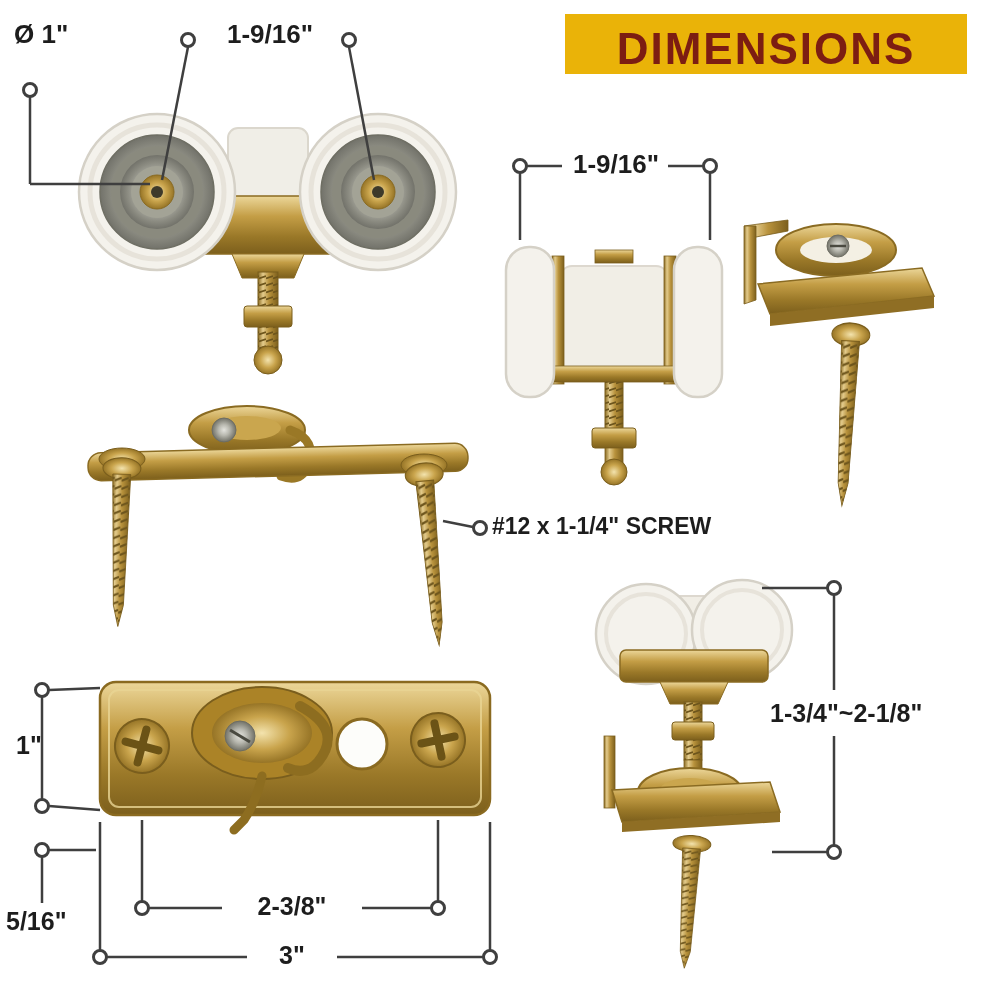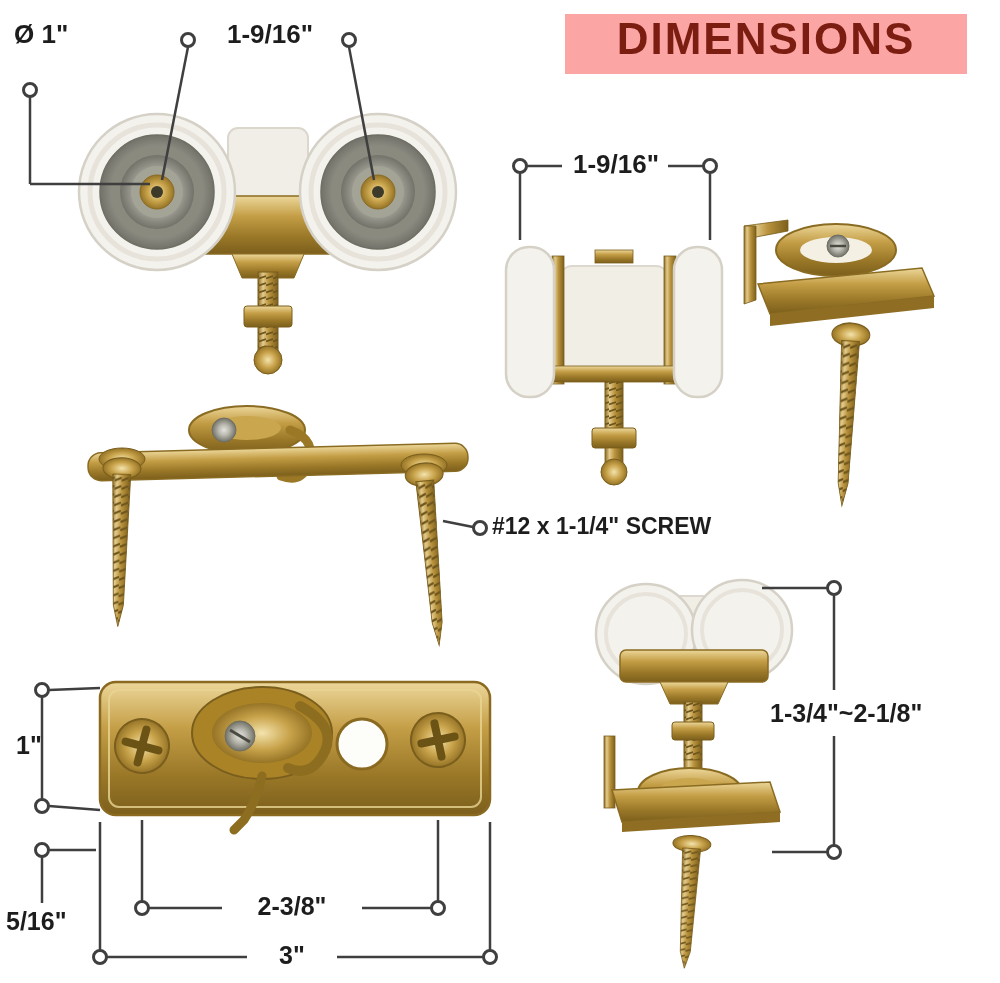--- a/index.html
+++ b/index.html
@@ -3,21 +3,21 @@
 <meta charset="utf-8">
 <style>
   html,body{margin:0;padding:0;background:#fff;}
   #stage{
     position:relative;width:1000px;height:983px;background:#ffffff;
     font-family:"Liberation Sans", sans-serif;overflow:hidden;
   }
   #art{position:absolute;left:0;top:0;}
   .banner{
     position:absolute;left:565px;top:14px;width:402px;height:60px;
-    background:#fca5a5;display:flex;align-items:flex-start;justify-content:center;
+    background:#eab308;display:flex;align-items:flex-end;justify-content:center;
   }
   .banner span{
     color:#7c1d12;font-size:44px;font-weight:bold;letter-spacing:2px;
   }
   .dim-label{
     position:absolute;font-weight:bold;font-size:25px;color:#1d1d1d;
     white-space:nowrap;line-height:1.1;
   }
   .dim-label.center{text-align:center;}
   .dim-label.big{font-size:26px;}

